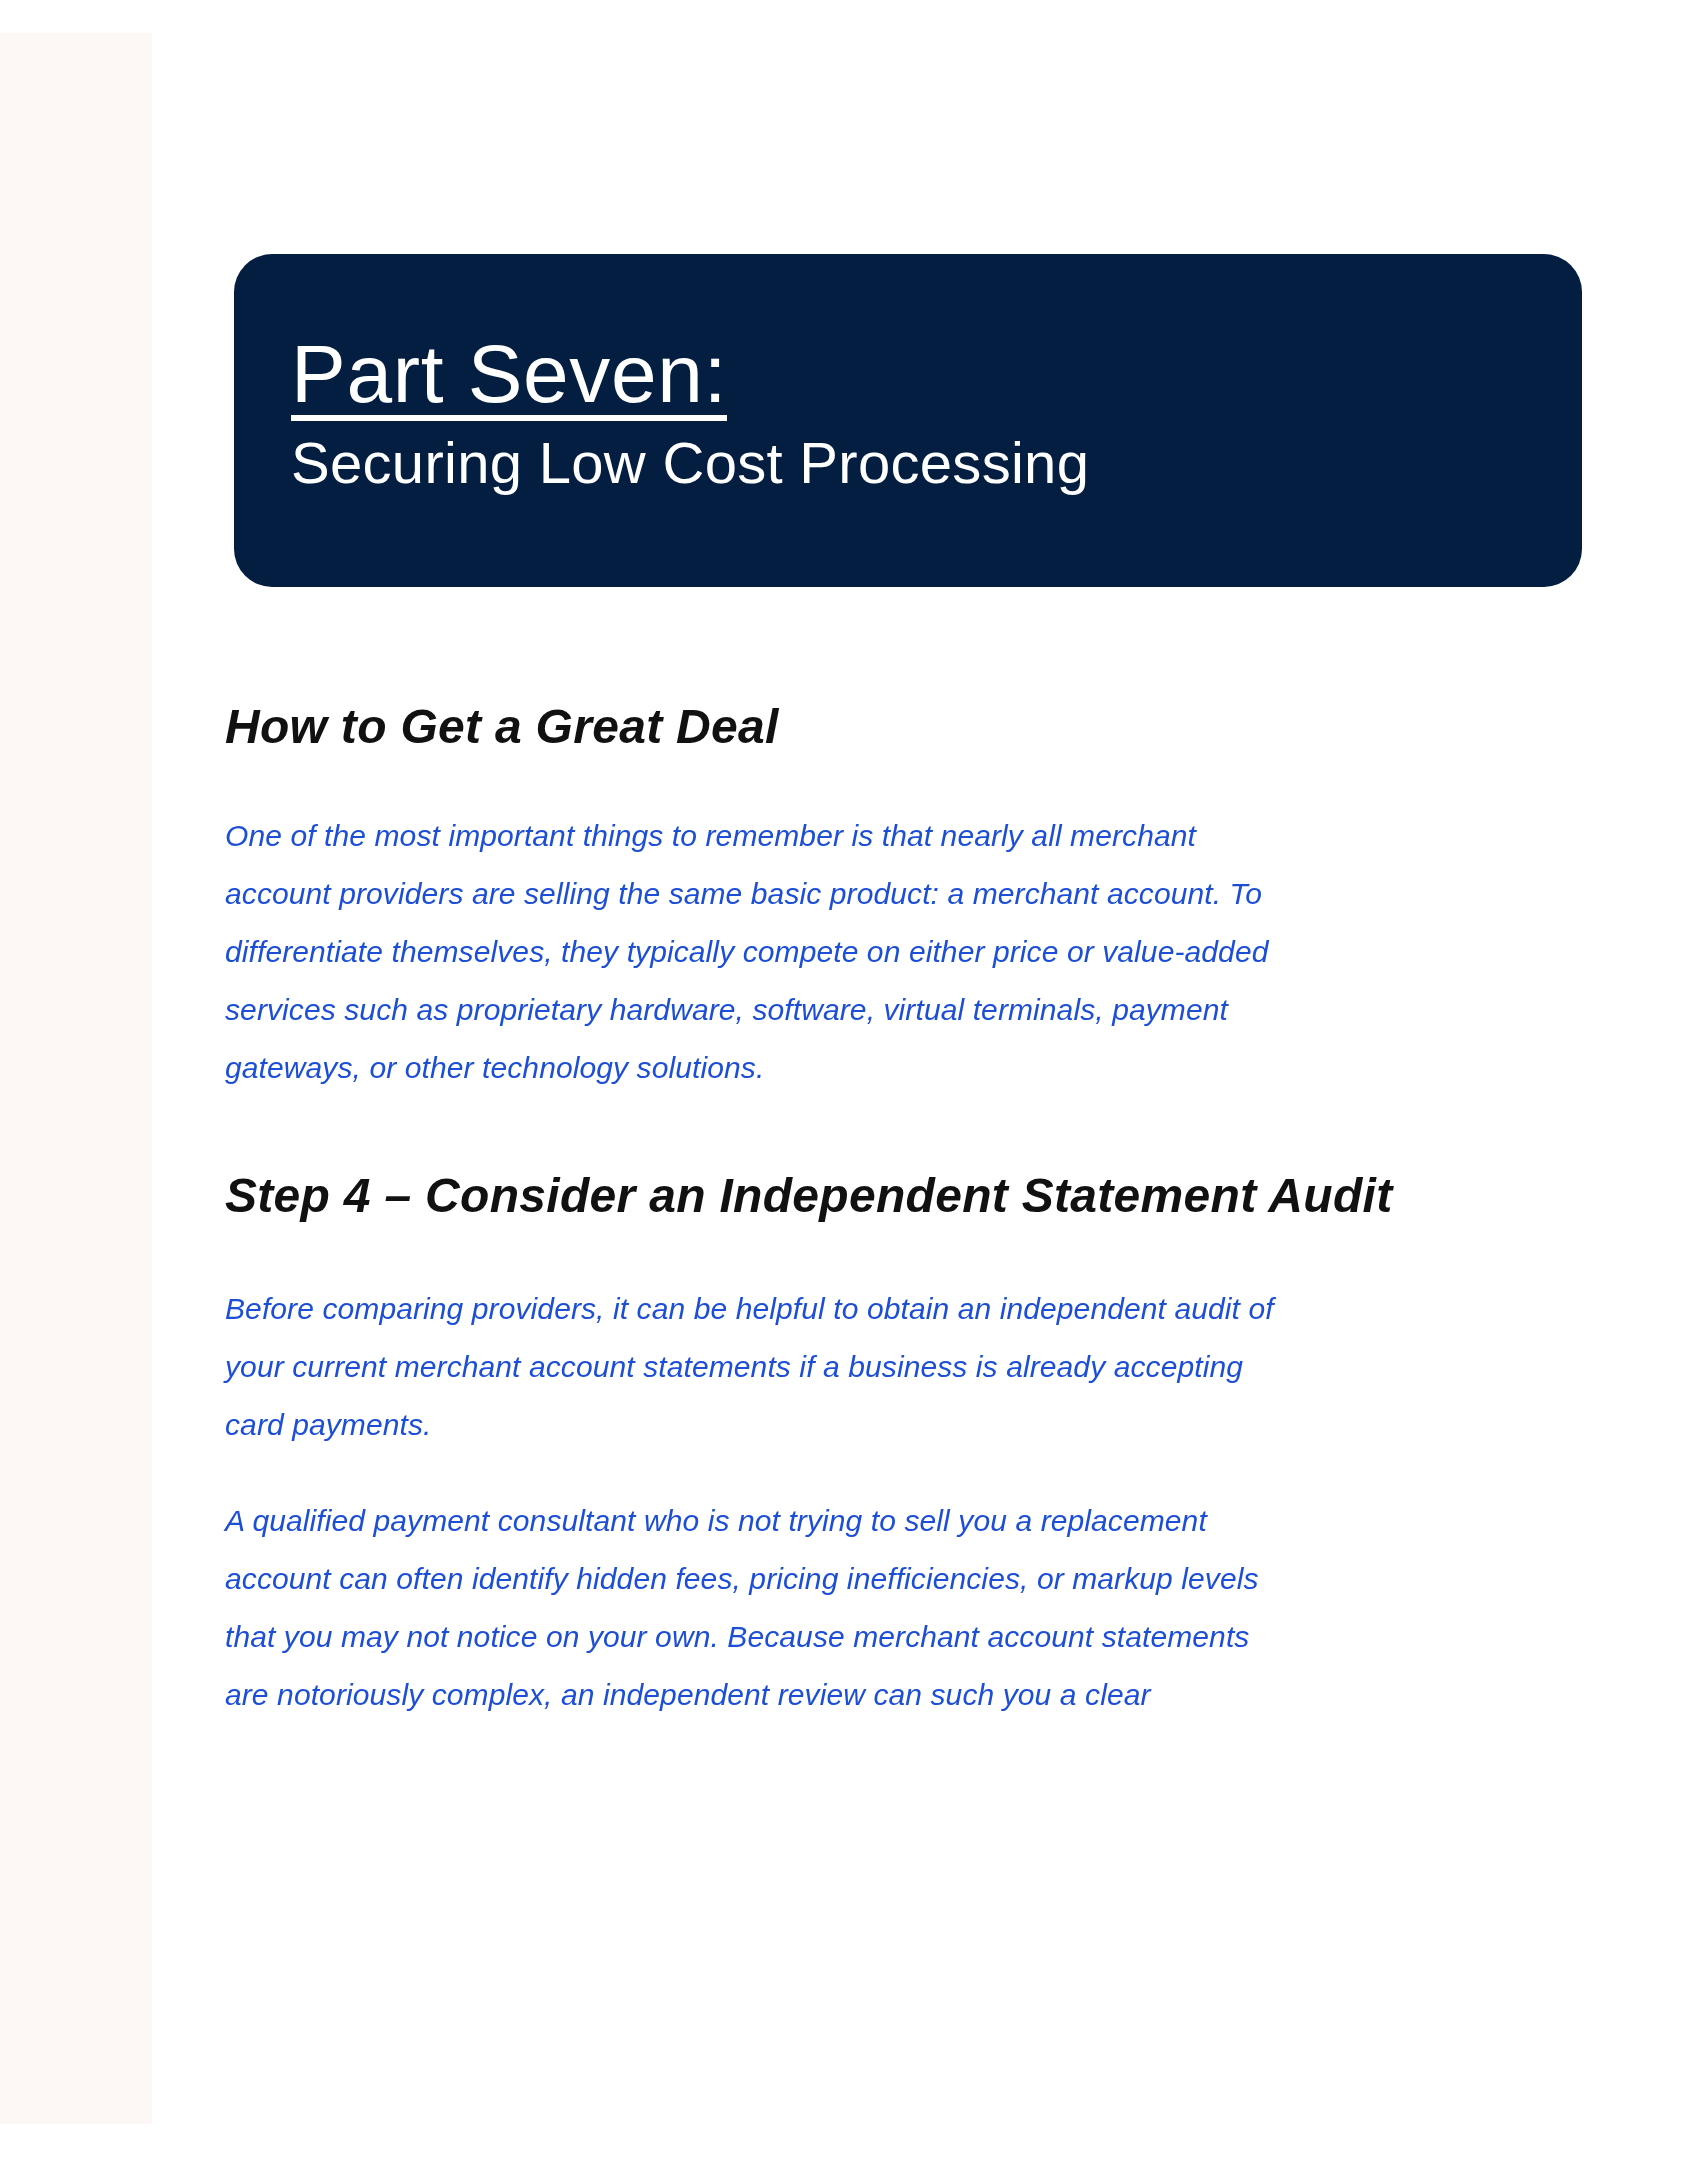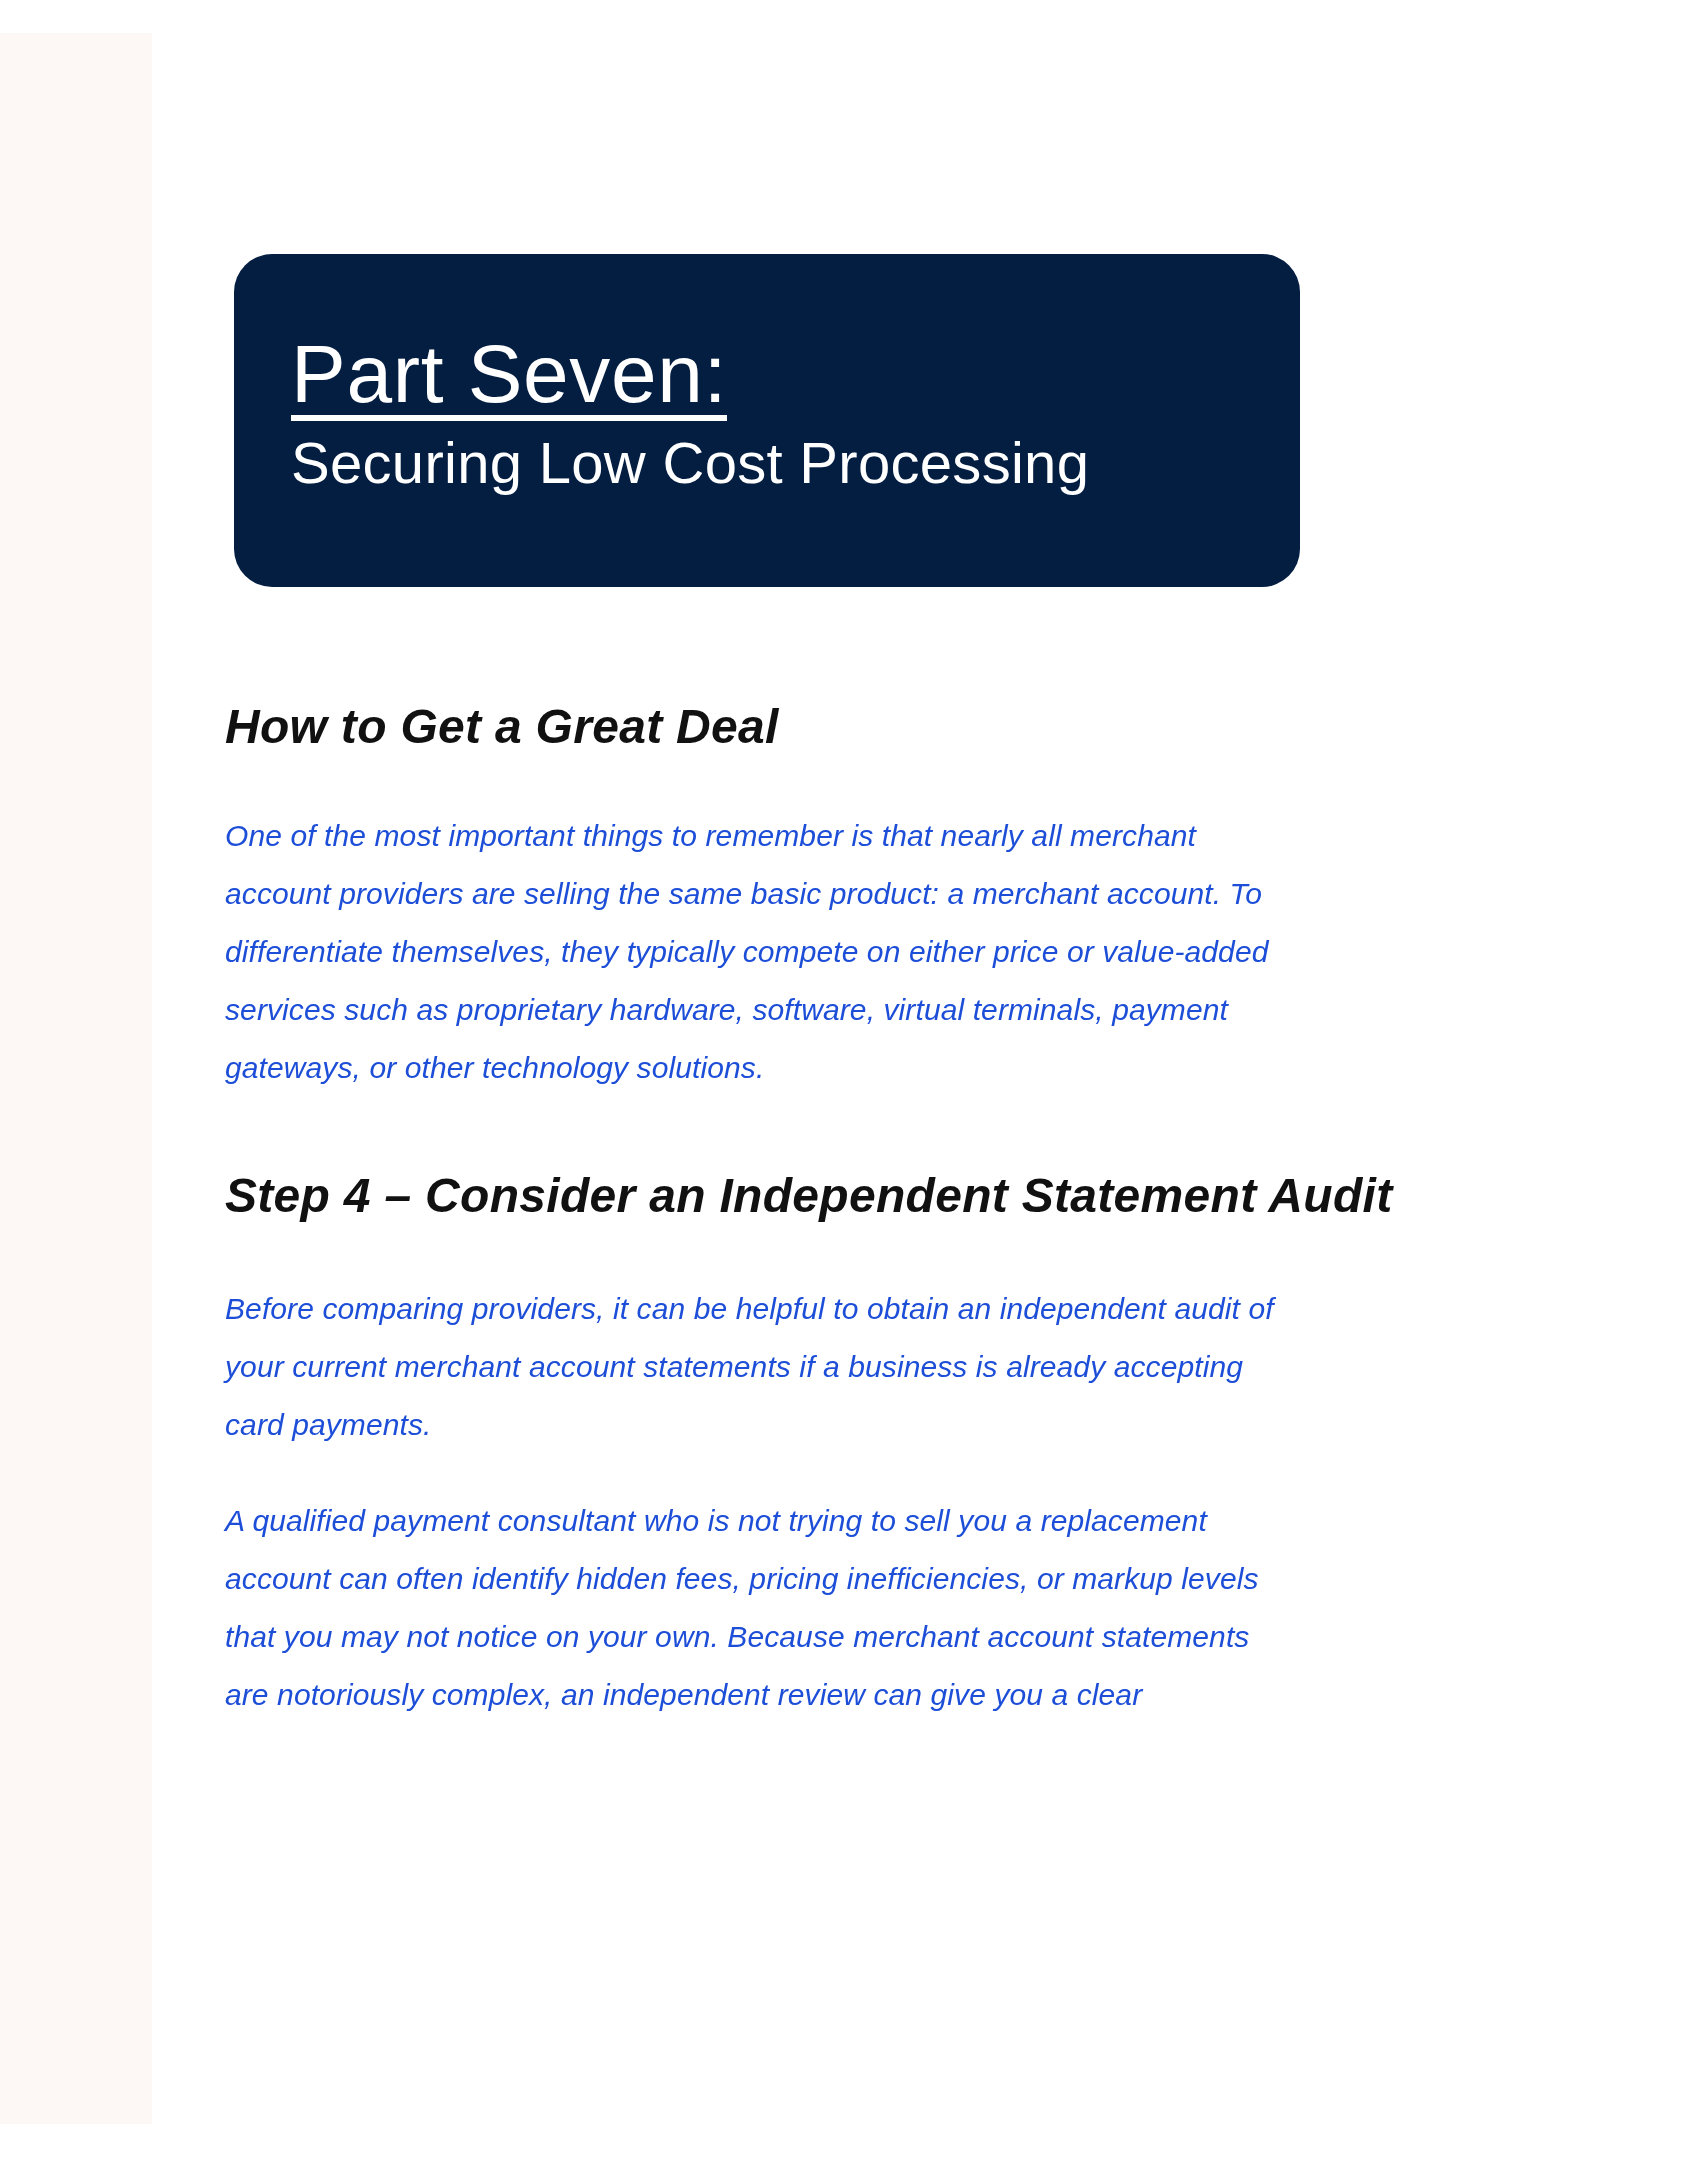--- a/index.html
+++ b/index.html
@@ -23,21 +23,21 @@
     top: 33px;
     width: 152px;
     height: 2091px;
     background: #fdf7f5;
   }
   
   .banner {
     position: absolute;
     left: 234px;
     top: 254px;
-    width: 1066px;
+    width: 1348px;
     height: 333px;
     background: #041e42;
     border-radius: 38px;
     color: #ffffff;
   }
   .banner-title {
     position: absolute;
     left: 57px;
     top: 79px;
     font-size: 82px;
@@ -118,18 +118,18 @@
 
     <h2 class="section-heading heading-step">Step 4 – Consider an Independent Statement Audit</h2>
 
     <p class="body-para para-3">Before comparing providers, it can be helpful to obtain an independent audit of
 your current merchant account statements if a business is already accepting
 card payments.</p>
 
     <p class="body-para para-4">A qualified payment consultant who is not trying to sell you a replacement
 account can often identify hidden fees, pricing inefficiencies, or markup levels
 that you may not notice on your own. Because merchant account statements
-are notoriously complex, an independent review can give you a clear</p>
+are notoriously complex, an independent review can such you a clear</p>
 
   </main>
 
 </div>
 
 
 </body></html>

